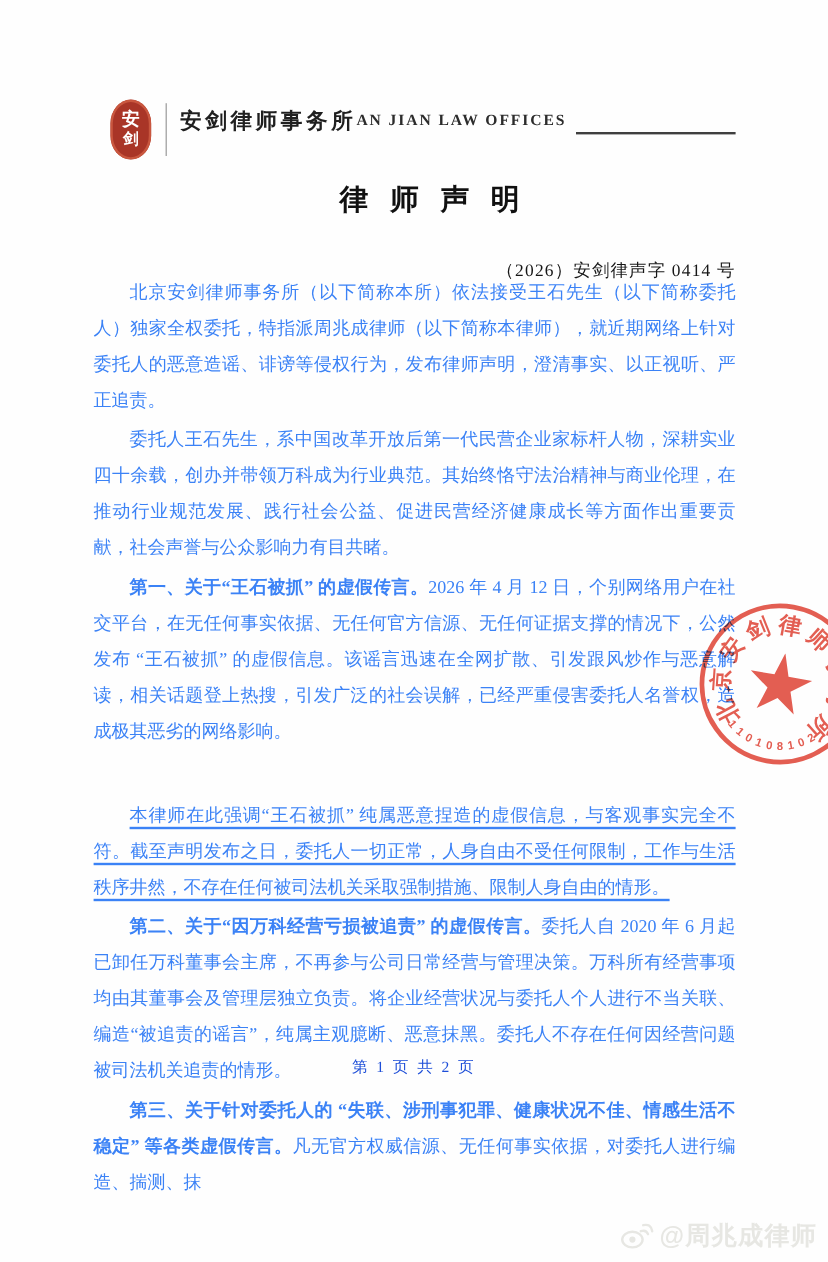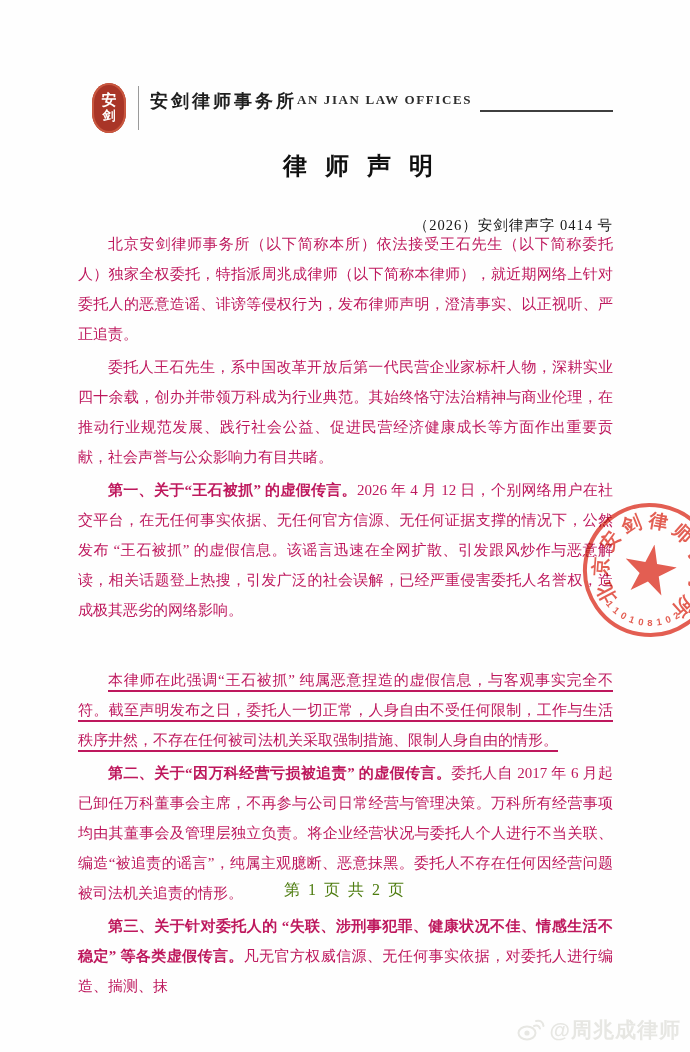--- a/index.html
+++ b/index.html
@@ -20,41 +20,41 @@
   .namewrap{display:flex;flex:0 0 auto;margin-top:6px;}
   .cnname{font-size:18px;font-weight:bold;color:#1f1f1f;letter-spacing:3px;white-space:nowrap;}
   .enname{font-size:13px;font-weight:bold;color:#2c2c2c;letter-spacing:1.6px;margin-top:3px;white-space:nowrap;}
   .hrule{flex:1 1 auto;height:2px;background:#3f3f3f;margin:27px 0 0 8px;}
   
   .title{position:absolute;top:150px;left:16px;width:100%;text-align:center;
     font-size:24px;font-weight:bold;letter-spacing:6px;color:#101010;}
   .docnum{position:absolute;top:197px;right:77px;font-size:14.5px;color:#161616;letter-spacing:1px;margin-top:19px;}
   
   .body{position:absolute;top:229px;left:78px;width:535px;
-    font-size:15px;line-height:30px;color:#be185d;text-align:justify;}
+    font-size:15px;line-height:30px;color:#3b82f6;text-align:justify;}
   .body p{margin:0 0 3px 0;text-indent:2em;}
   .body b{font-weight:bold;}
   .body p.ul{text-decoration:underline;text-decoration-thickness:1.5px;text-underline-offset:5px;margin-top:40px;}
   
   .seal{position:absolute;left:583px;top:503px;width:134px;height:134px;
     transform:rotate(10deg);opacity:.82;mix-blend-mode:multiply;pointer-events:none;}
   .seal-ring{position:absolute;inset:0;border:4px solid #de3a2c;border-radius:50%;}
   .seal-star{position:absolute;left:50%;top:50%;width:54px;height:54px;margin:-26px 0 0 -27px;
     background:#de3a2c;
     clip-path:polygon(50% 0%,61% 35%,98% 35%,68% 57%,79% 91%,50% 70%,21% 91%,32% 57%,2% 35%,39% 35%);}
   .seal-char{position:absolute;left:50%;top:50%;width:22px;height:22px;margin:-11px 0 0 -11px;
     display:flex;align-items:center;justify-content:center;
     font-size:19px;font-weight:bold;color:#de3a2c;transform-origin:center;}
   .seal-digit{position:absolute;left:50%;top:50%;width:12px;height:12px;margin:-6px 0 0 -6px;
     display:flex;align-items:center;justify-content:center;
     font-size:9.5px;font-weight:bold;color:#de3a2c;transform-origin:center;
     font-family:"Liberation Sans",sans-serif;}
   
   .footer{position:absolute;top:880px;left:0;width:100%;text-align:center;
-    font-size:16px;color:#4d7c0f;letter-spacing:2px;}
+    font-size:13px;color:#1d4ed8;letter-spacing:2px;}
   .watermark{position:absolute;top:1016px;right:9px;display:flex;align-items:center;gap:5px;
     color:#e7e7e3;font-size:21px;font-weight:bold;letter-spacing:1px;
     font-family:"Liberation Sans",sans-serif;}
   .watermark svg{display:block;}
 </style>
 </head>
 <body>
 
 <div class="page">
 
@@ -72,21 +72,21 @@
   </div>
 
   <div class="title">律 师 声 明</div>
   <div class="docnum">（2026）安剑律声字 0414 号</div>
 
   <div class="body">
     <p><span>北京安剑律师事务所（以下简称本所）依法接受王石先生（以下简称委托人）独家全权委托，特指派周兆成律师（以下简称本律师），就近期网络上针对委托人的恶意造谣、诽谤等侵权行为，发布律师声明，澄清事实、以正视听、严正追责。</span></p>
     <p><span>委托人王石先生，系中国改革开放后第一代民营企业家标杆人物，深耕实业四十余载，创办并带领万科成为行业典范。其始终恪守法治精神与商业伦理，在推动行业规范发展、践行社会公益、促进民营经济健康成长等方面作出重要贡献，社会声誉与公众影响力有目共睹。</span></p>
     <p><b>第一、关于“王石被抓” 的虚假传言。</b><span>2026 年 4 月 12 日，个别网络用户在社交平台，在无任何事实依据、无任何官方信源、无任何证据支撑的情况下，公然发布 “王石被抓” 的虚假信息。该谣言迅速在全网扩散、引发跟风炒作与恶意解读，相关话题登上热搜，引发广泛的社会误解，已经严重侵害委托人名誉权，造成极其恶劣的网络影响。</span></p>
     <p class="ul"><span>本律师在此强调“王石被抓” 纯属恶意捏造的虚假信息，与客观事实完全不符。截至声明发布之日，委托人一切正常，人身自由不受任何限制，工作与生活秩序井然，不存在任何被司法机关采取强制措施、限制人身自由的情形。</span></p>
-    <p><b>第二、关于“因万科经营亏损被追责” 的虚假传言。</b><span>委托人自 2017 年 6 月起已卸任万科董事会主席，不再参与公司日常经营与管理决策。万科所有经营事项均由其董事会及管理层独立负责。将企业经营状况与委托人个人进行不当关联、编造“被追责的谣言”，纯属主观臆断、恶意抹黑。委托人不存在任何因经营问题被司法机关追责的情形。</span></p>
+    <p><b>第二、关于“因万科经营亏损被追责” 的虚假传言。</b><span>委托人自 2020 年 6 月起已卸任万科董事会主席，不再参与公司日常经营与管理决策。万科所有经营事项均由其董事会及管理层独立负责。将企业经营状况与委托人个人进行不当关联、编造“被追责的谣言”，纯属主观臆断、恶意抹黑。委托人不存在任何因经营问题被司法机关追责的情形。</span></p>
     <p><b>第三、关于针对委托人的 “失联、涉刑事犯罪、健康状况不佳、情感生活不稳定” 等各类虚假传言。</b><span>凡无官方权威信源、无任何事实依据，对委托人进行编造、揣测、抹</span></p>
   </div>
 
   <div class="seal">
     <div class="seal-ring"></div>
     <div class="seal-star"></div>
     <span class="seal-char" style="transform:rotate(-128deg) translateY(-49px);">北</span>
     <span class="seal-char" style="transform:rotate(-96deg) translateY(-49px);">京</span>
     <span class="seal-char" style="transform:rotate(-64deg) translateY(-49px);">安</span>
     <span class="seal-char" style="transform:rotate(-32deg) translateY(-49px);">剑</span>

